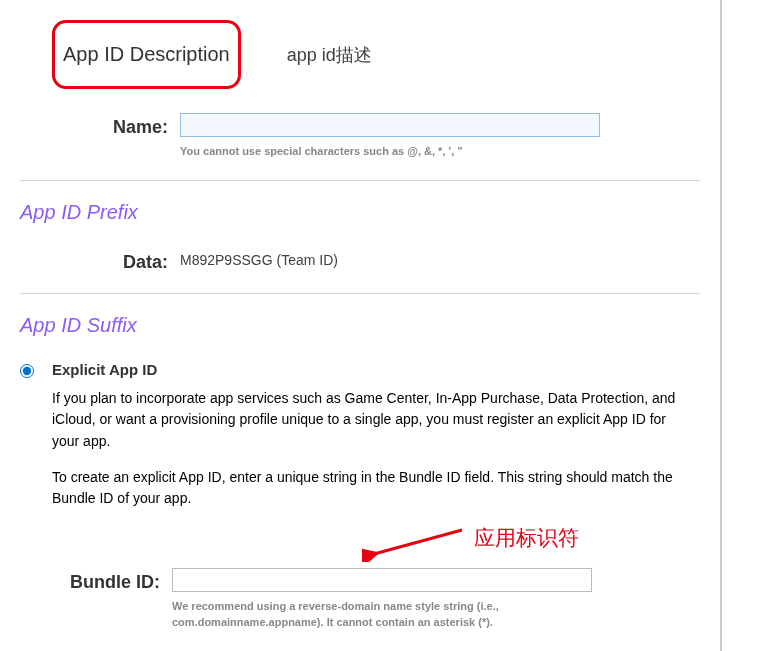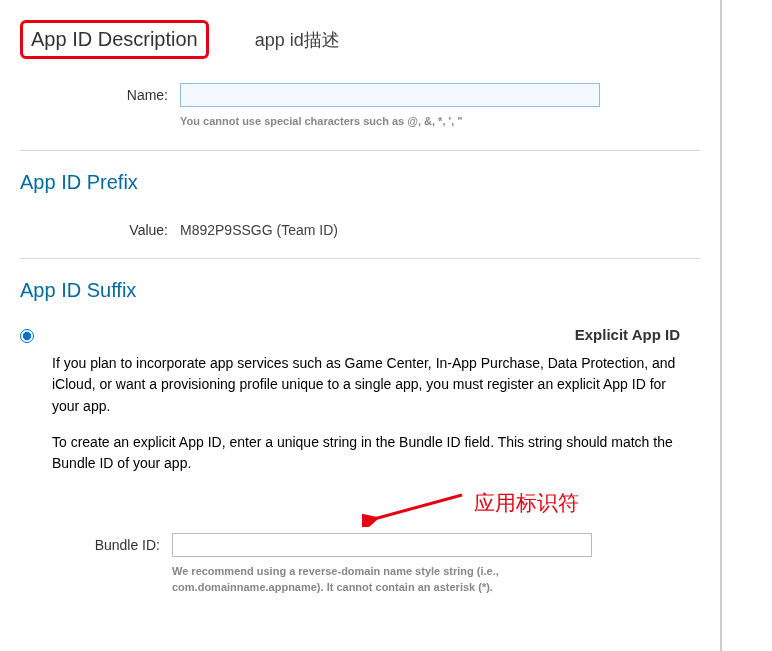--- a/index.html
+++ b/index.html
@@ -26,31 +26,33 @@
       background: #ccc;
     }
     .section {
       padding: 20px 0;
       border-bottom: 1px solid #d6d6d6;
     }
     .section:last-child { border-bottom: none; }
     .section-header {
       font-size: 20px;
       font-weight: 300;
-      color: #0369a1;
+      color: #8b5cf6;
       margin-bottom: 24px;
+      font-style: italic;
     }
     .highlight-box {
       display: inline-block;
       border: 3px solid #e60012;
-      border-radius: 6px;
-      padding: 5px 8px;
+      border-radius: 14px;
+      padding: 20px 8px;
       font-size: 20px;
       font-weight: 400;
       color: #333;
+      margin-left: 32px;
     }
     .annotation-red {
       color: #404040;
       font-size: 18px;
       font-weight: 400;
       display: inline-block;
       margin-left: 46px;
       vertical-align: middle;
     }
     .header-row {
@@ -61,22 +63,23 @@
     .field-row {
       display: flex;
       align-items: flex-start;
       margin-top: 8px;
     }
     .field-label {
       width: 160px;
       text-align: right;
       padding-right: 12px;
       padding-top: 4px;
-      font-size: 14px;
-      color: #333;
+      font-size: 18px;
+      color: #333;
+      font-weight: bold;
     }
     .field-content {
       flex: 1;
     }
     .text-input {
       width: 420px;
       height: 24px;
       border: 1px solid #94bde1;
       background: #f4f9ff;
       padding: 2px 6px;
@@ -117,21 +120,20 @@
     }
     .radio-content {
       flex: 1;
       padding-right: 20px;
     }
     .radio-title {
       font-weight: 600;
       font-size: 15px;
       color: #333;
       margin-bottom: 10px;
-      text-align: right;
     }
     .radio-desc {
       font-size: 14px;
       color: #000000;
       line-height: 1.55;
       margin-bottom: 14px;
     }
     .annotation-bottom {
       position: relative;
       margin-top: 6px;
@@ -171,21 +173,21 @@
       <div class="field-content">
         <input type="text" class="text-input" value="" style="">
         <div class="field-hint">You cannot use special characters such as @, &amp;, *, ', "</div>
       </div>
     </div>
   </div>
 
   <div class="section">
     <div class="section-header">App ID Prefix</div>
     <div class="field-row">
-      <div class="field-label">Value:</div>
+      <div class="field-label">Data:</div>
       <div class="field-value-static">M892P9SSGG (Team ID)</div>
     </div>
   </div>
 
   <div class="section">
     <div class="section-header">App ID Suffix</div>
 
     <div class="radio-block">
       <input type="radio" checked="" class="radio-input" style="">
       <div class="radio-content">

